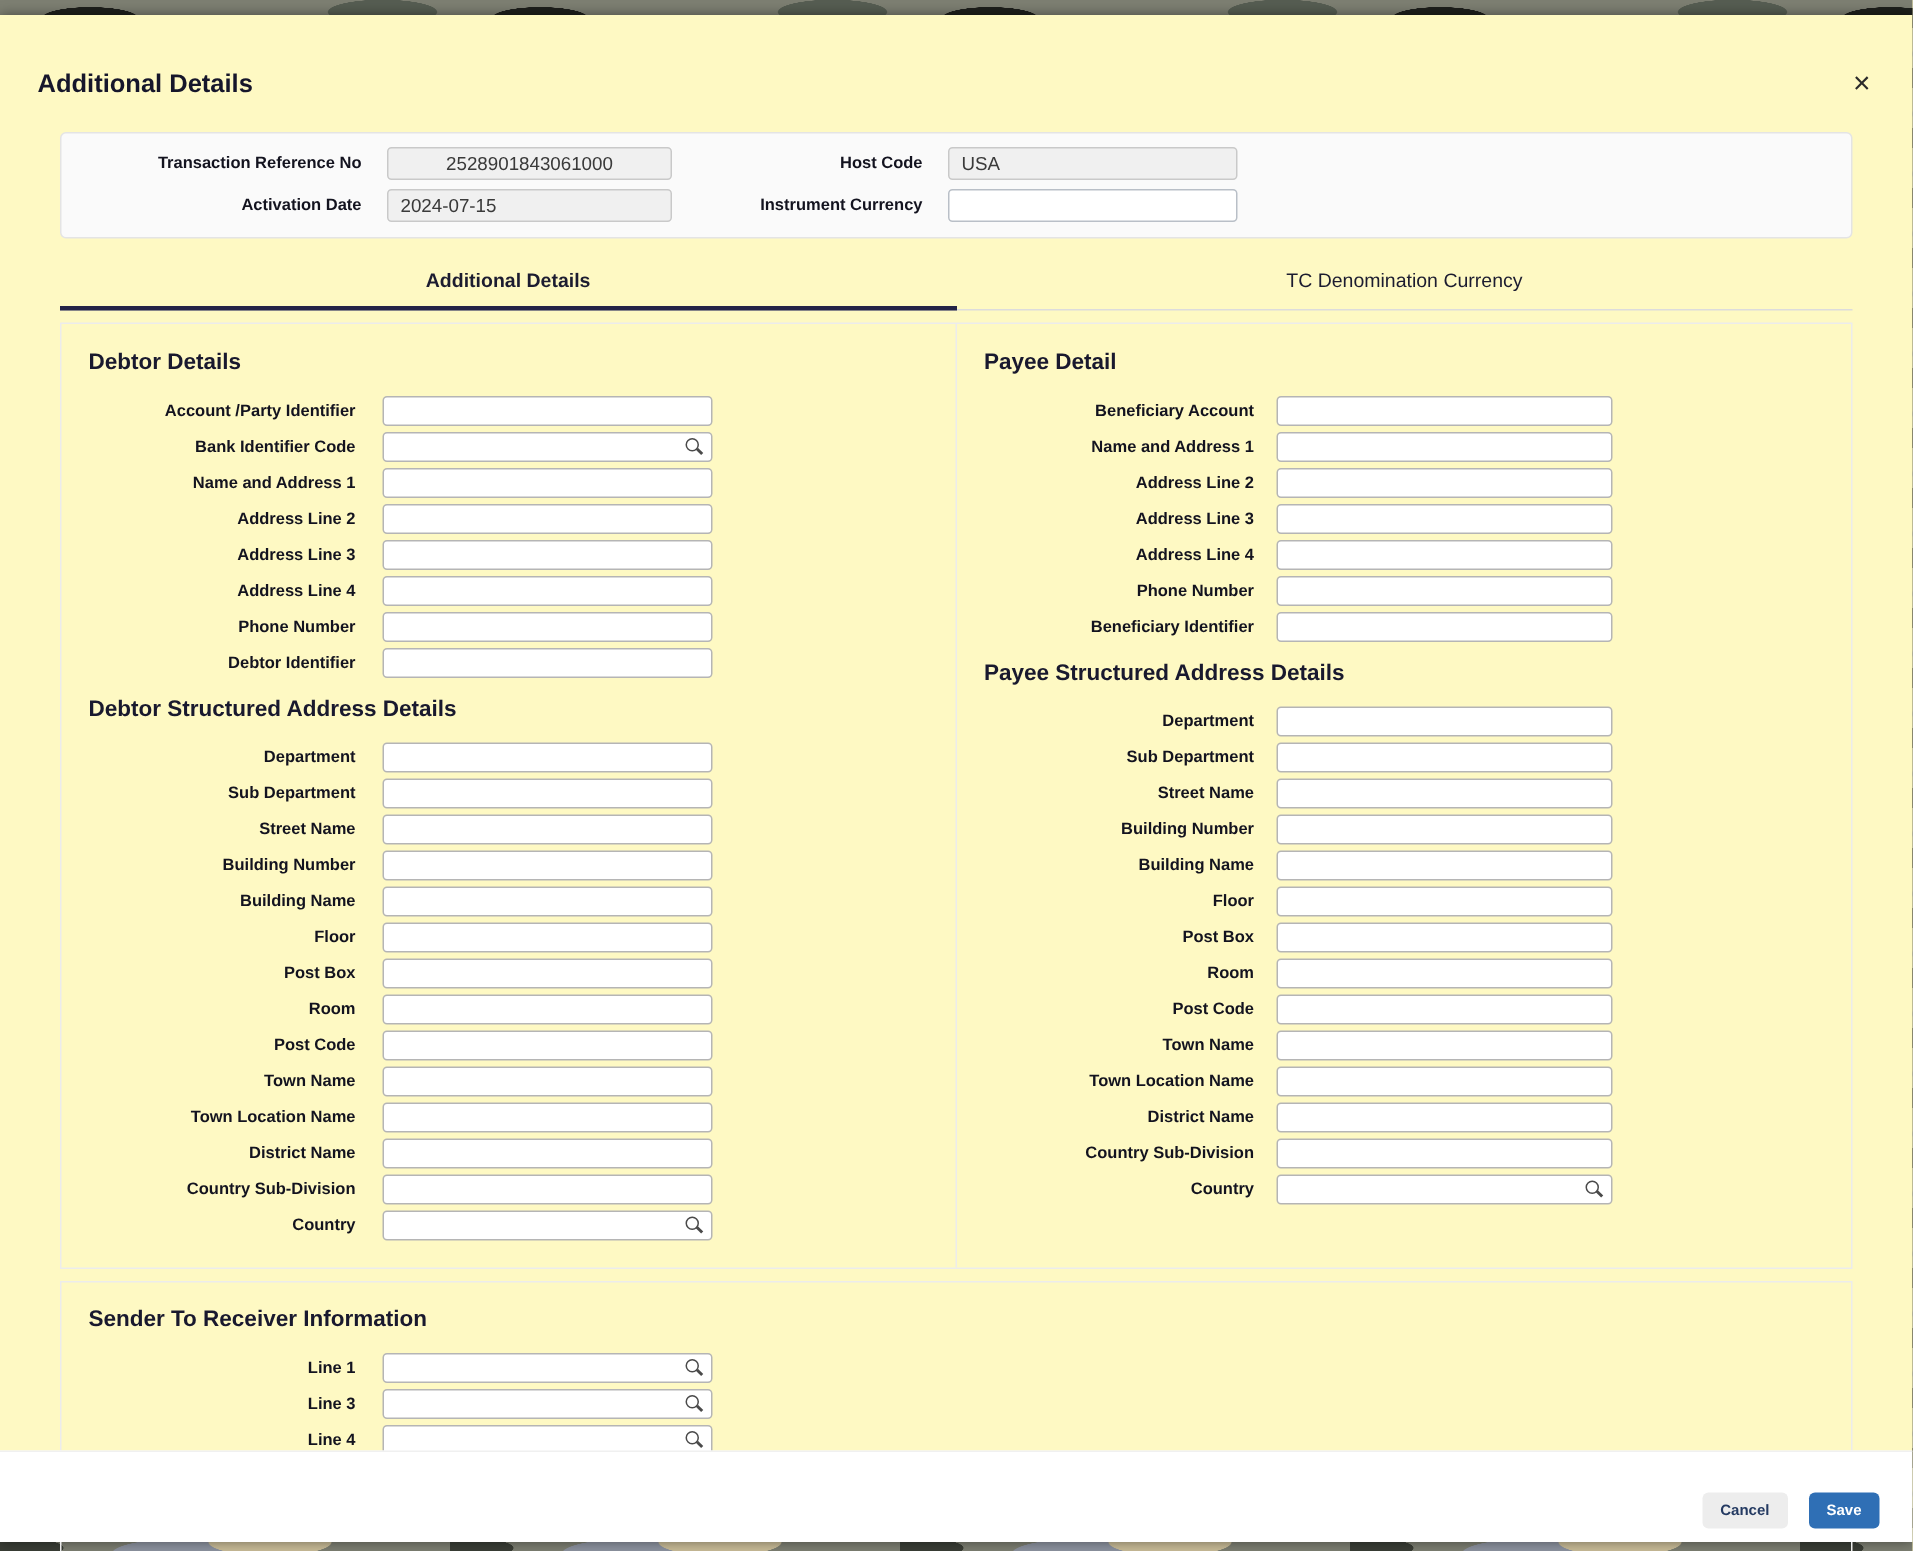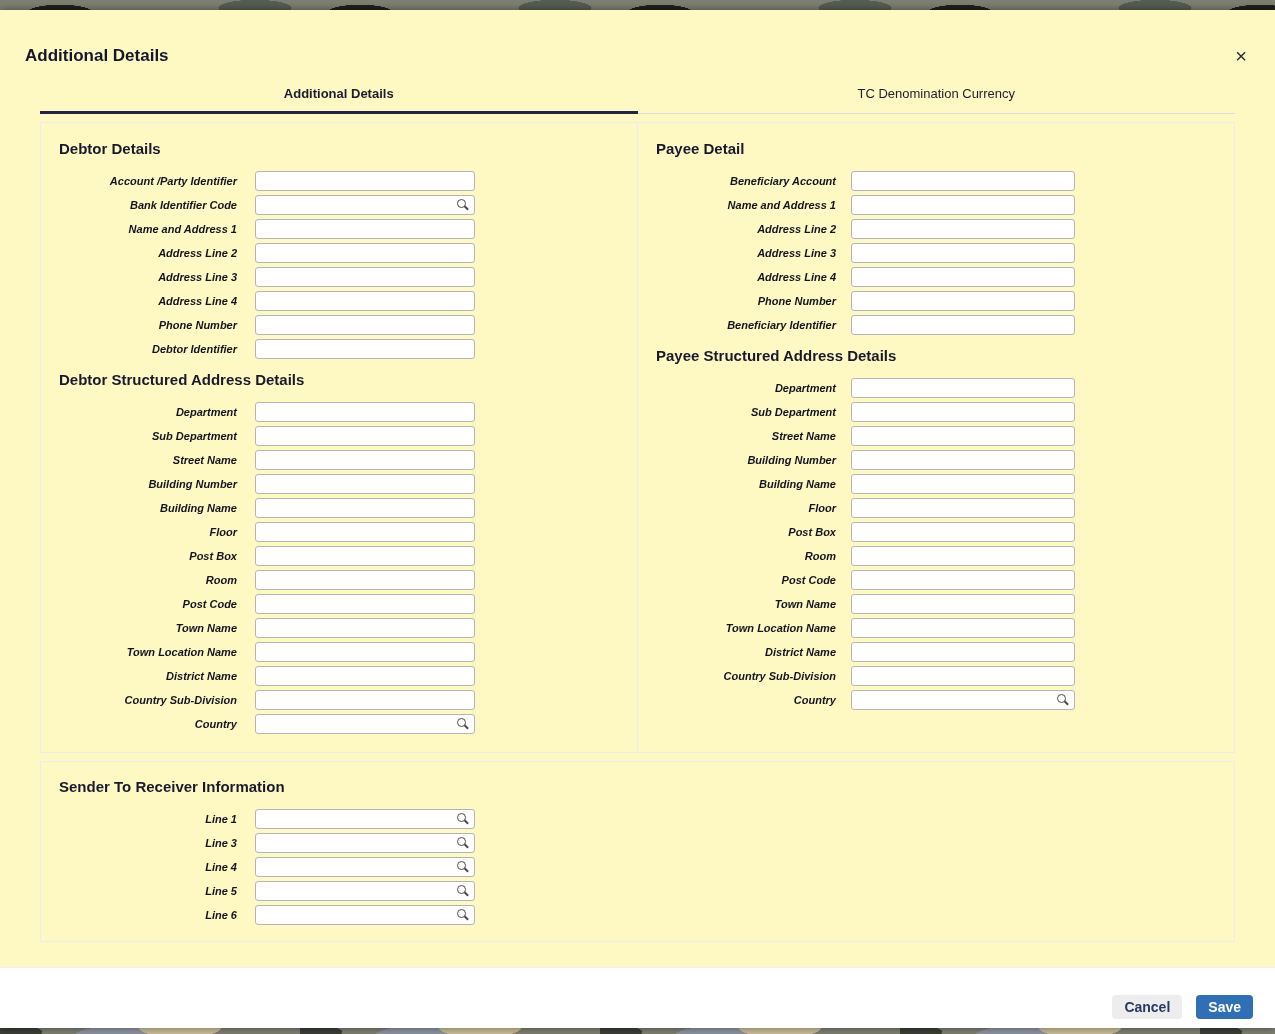--- a/index.html
+++ b/index.html
@@ -63,21 +63,21 @@
   }
   
   .content { display: flex; margin: 8px 40px 0; border: 1px solid #ececec; }
   .content-col { flex: 1; padding: 13px 18px 16px; }
   .content-col + .content-col { border-left: 1px solid #ececec; }
   .section-title { font-size: 15px; font-weight: bold; color: #19192e; margin: 4px 0 12px; }
   .section-title.mt { margin-top: 10px; }
   .field-row { display: grid; align-items: center; height: 24px; }
   .col-left .field-row { grid-template-columns: 178px 220px; column-gap: 18px; }
   .col-right .field-row { grid-template-columns: 180px 224px; column-gap: 15px; }
-  .field-label { font-size: 11px; font-weight: bold; color: #13131f; text-align: right; font-style: italic; }
+  .field-label { font-size: 11px; font-weight: bold; color: #13131f; text-align: right; }
   .input-wrap { position: relative; width: 100%; }
   .field-input {
     width: 100%; height: 20px; border: 1px solid #b5b5b5; border-radius: 3px;
     font-size: 12px; font-family: inherit; padding: 0 6px; background: #fff; color: #222;
   }
   .field-input.has-icon { padding-right: 20px; }
   .search-icon {
     position: absolute; right: 6px; top: 50%; margin-top: -6px;
     width: 12px; height: 12px; cursor: pointer; display: inline-block;
   }
@@ -92,35 +92,45 @@
   
   .bottom-panel { margin: 8px 40px 0; border: 1px solid #ececec; padding: 12px 18px 14px; }
   
   .footer {
     position: absolute; left: 0; right: 0; bottom: 0;
     display: flex; justify-content: flex-end; align-items: center; gap: 14px;
     padding: 7px 22px 9px; background: #fff; border-top: 1px solid #f0f0f0;
   }
   .btn {
     height: 24px; padding: 0 12px; border: none; border-radius: 4px;
-    font-size: 14px; font-weight: bold; font-family: inherit; cursor: pointer; margin-top: 20px;
+    font-size: 10px; font-weight: bold; font-family: inherit; cursor: pointer; margin-top: 20px;
   }
   .btn-cancel { background: #ededed; color: #243a62; }
   .btn-save { background: #2f6fb5; color: #ffffff; }
 </style>
 </head>
 <body>
 
 <div class="modal">
 
   <div class="modal-header">
     <div class="modal-title">Additional Details</div>
     <button class="close-btn">×</button>
   </div>
 
+  <div class="header-panel">
+    <label class="hlabel">Transaction Reference No</label>
+    <input class="hinput ro center" type="text" readonly="" value="2528901843061000" style="">
+    <label class="hlabel">Host Code</label>
+    <input class="hinput ro" type="text" readonly="" value="USA" style="">
+    <label class="hlabel">Activation Date</label>
+    <input class="hinput ro" type="text" readonly="" value="2024-07-15" style="">
+    <label class="hlabel">Instrument Currency</label>
+    <input class="hinput" type="text" value="" style="">
+  </div>
 
   <div class="tabs">
     <div class="tab active">Additional Details</div>
     <div class="tab">TC Denomination Currency</div>
   </div>
 
   <div class="content">
     <div class="content-col col-left">
       <div class="section-title">Debtor Details</div>
       <div>

